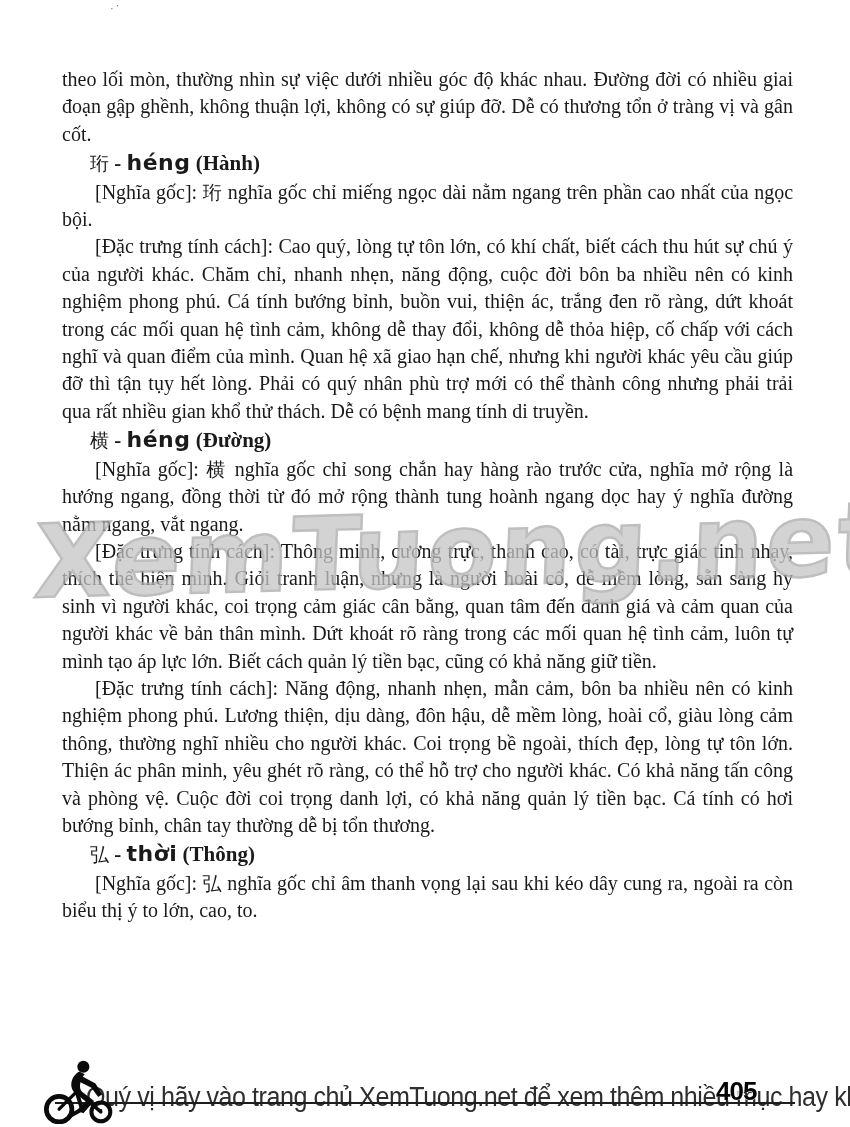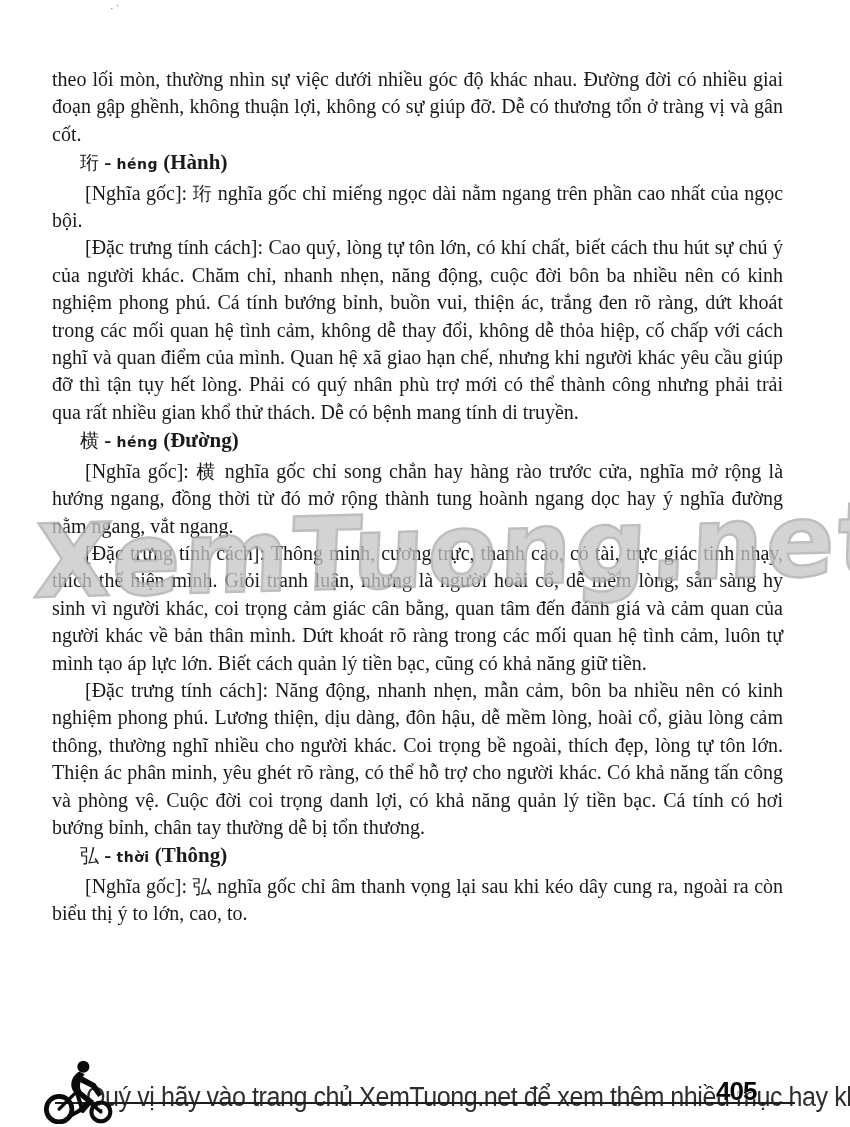--- a/index.html
+++ b/index.html
@@ -10,36 +10,36 @@
     background:#ffffff;
     overflow:hidden;
     font-family:"Liberation Serif", serif;
     color:var(--text, #1a1a1a);
   }
   .stray{
     position:absolute;left:110px;top:2px;
     font-size:11px;color:#666;letter-spacing:2px;
   }
   .content{
-    position:absolute;left:52px;top:66px;width:731px;
+    position:absolute;left:62px;top:66px;width:731px;
     font-size:20px;line-height:27.4px;text-align:justify;
   }
   .content p{margin:0;}
   p.body-p{text-indent:33px;}
   p.body-p.no-indent{text-indent:0;}
   .label{font-weight:normal;}
   h3.section-heading{
     margin:1px 0;padding-left:28px;
     font-size:21px;font-weight:bold;line-height:27.4px;
     text-align:left;
   }
   .hanzi{font-weight:normal;font-size:19px;}
   .pinyin{
     font-family:"DejaVu Sans", sans-serif;
-    font-weight:bold;font-size:14px;letter-spacing:0.5px;
+    font-weight:bold;font-size:22px;letter-spacing:0.5px;
   }
   .viet{font-weight:bold;text-align:center;}
   .watermark{
     position:absolute;left:34px;top:492px;width:810px;
     font-family:"DejaVu Sans", sans-serif;
     font-weight:bold;font-size:101px;letter-spacing:3px;
     color:rgba(255,255,255,0.12);
     -webkit-text-stroke:2.5px var(--watermark, #a9a9a9);
     text-shadow:0 0 1px #bdbdbd;
     transform:rotate(-1.6deg) skewX(-4deg);

